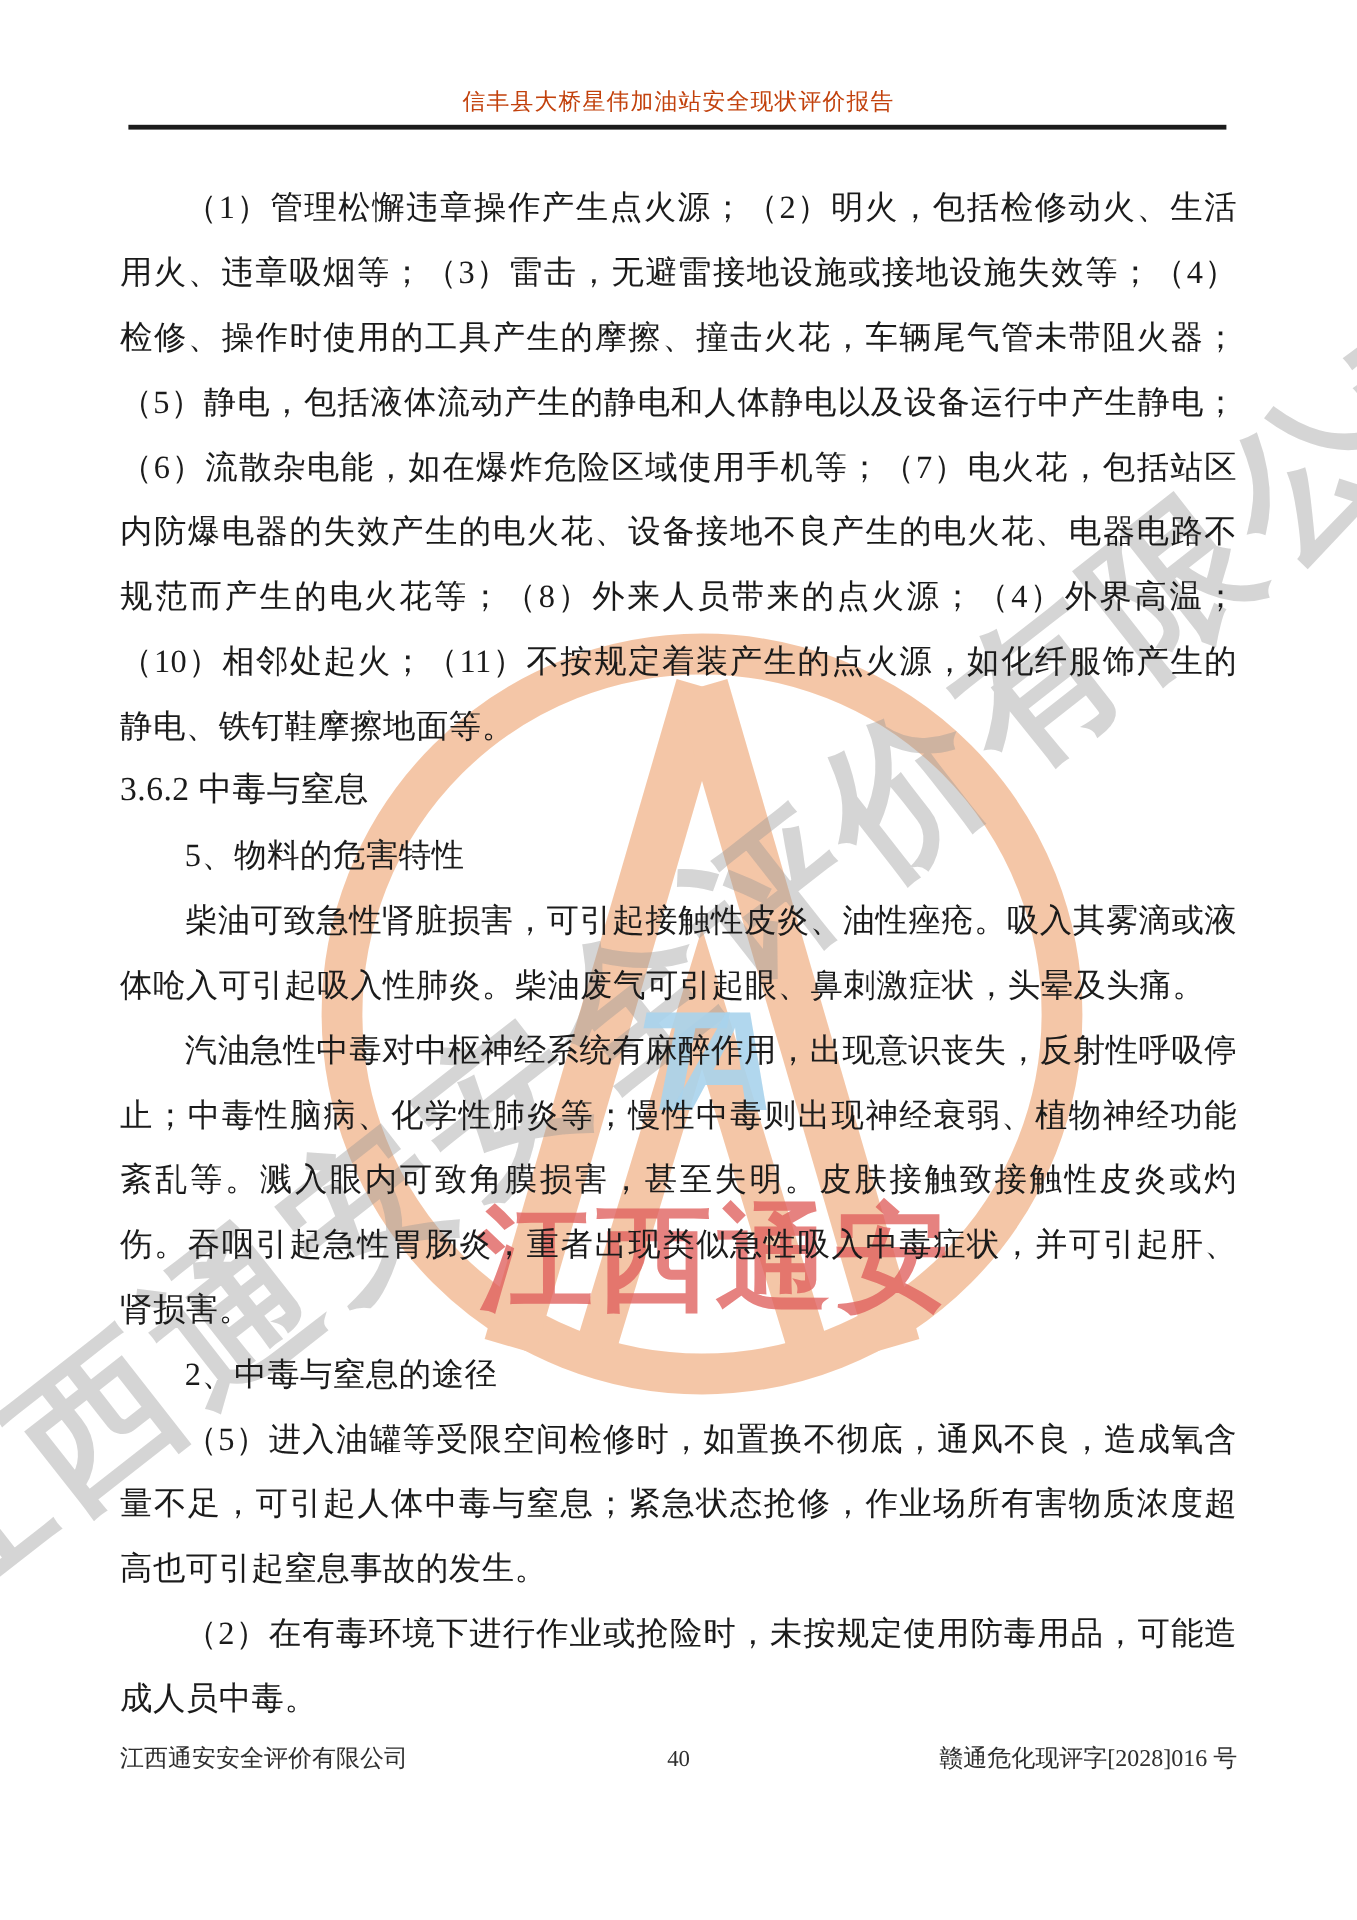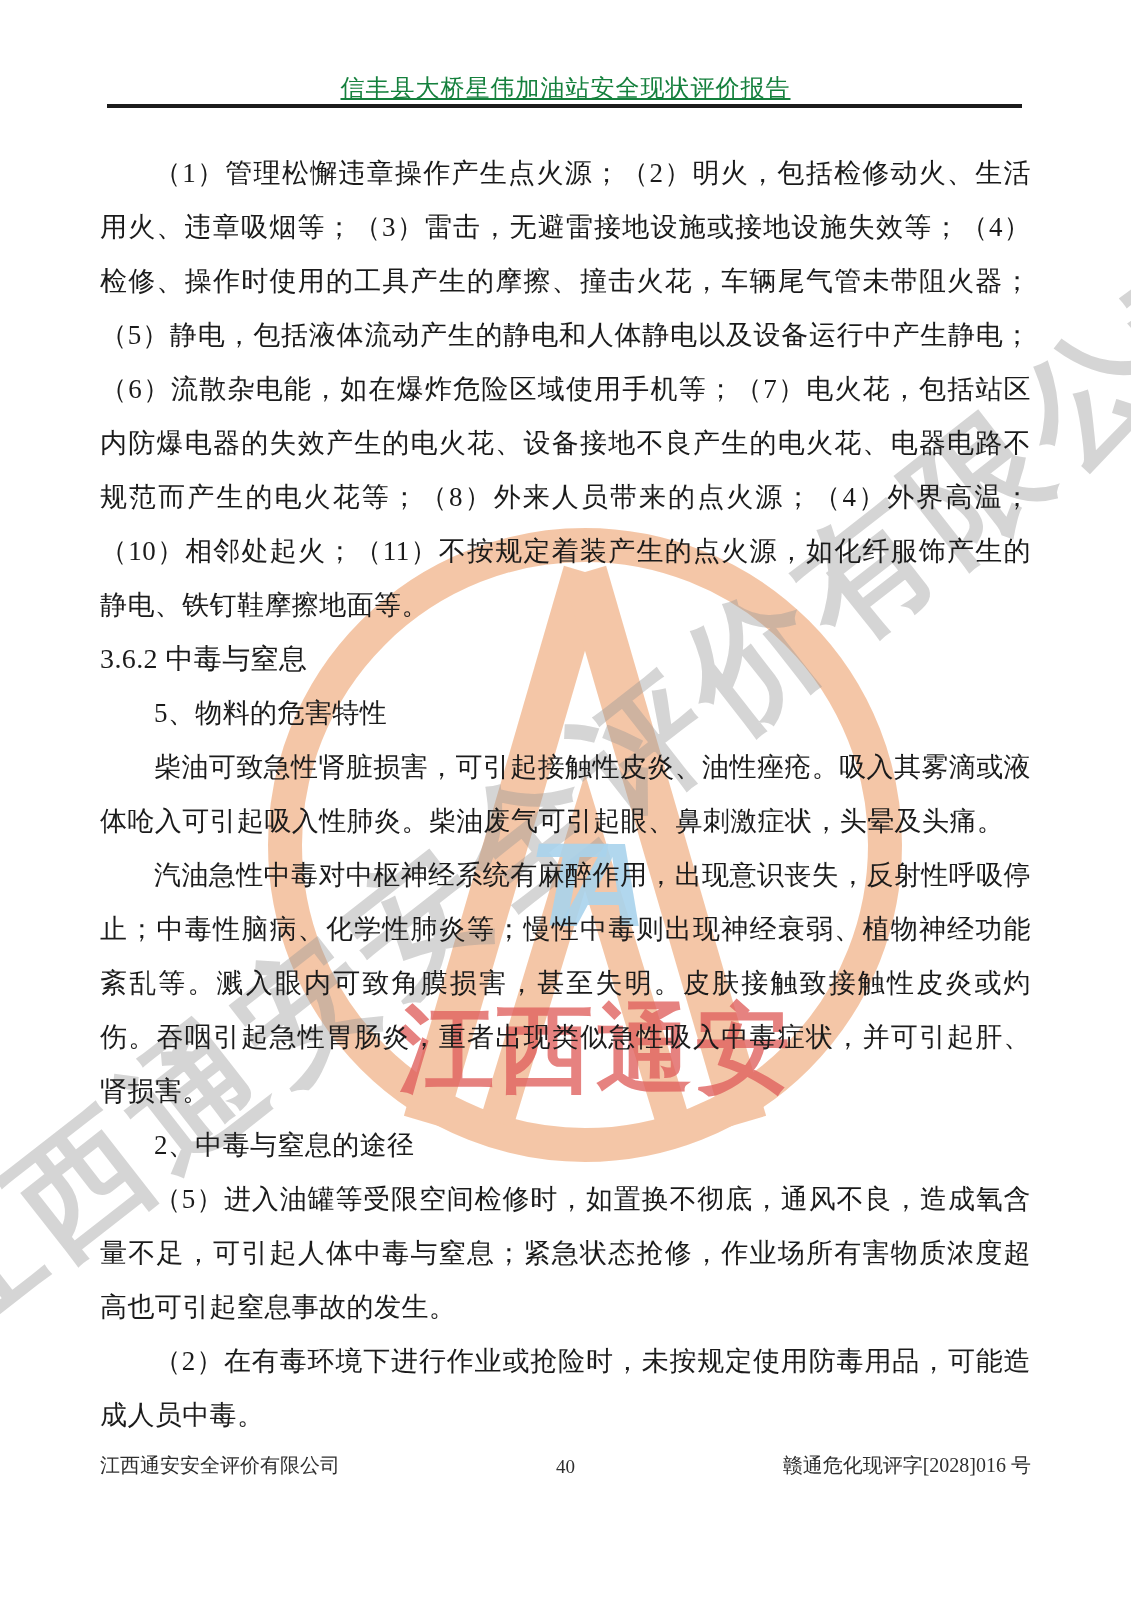--- a/index.html
+++ b/index.html
@@ -27,21 +27,21 @@
   }
   .wm-blue .a-shift{margin-left:-38px;}
   .wm-red{
     position:absolute;left:398px;top:1002px;
     font-size:96px;line-height:1;font-weight:bold;letter-spacing:3px;
     color:rgba(223,95,92,0.78);
   }
   
   .header-title{
     position:absolute;top:72px;left:0;width:100%;text-align:center;
-    font-size:24px;color:#15803d;z-index:2;letter-spacing:1px;text-decoration:underline;
+    font-size:19px;color:#c2410c;z-index:2;letter-spacing:1px;
   }
   .header-rule{
     position:absolute;top:104px;left:107px;width:915px;height:4px;
     background:#1c1c1c;z-index:2;
   }
   
   .content{
     position:absolute;left:100px;top:146px;width:931px;z-index:1;
     font-size:27px;line-height:54px;letter-spacing:0.4px;
     text-align:justify;text-justify:inter-ideograph;

